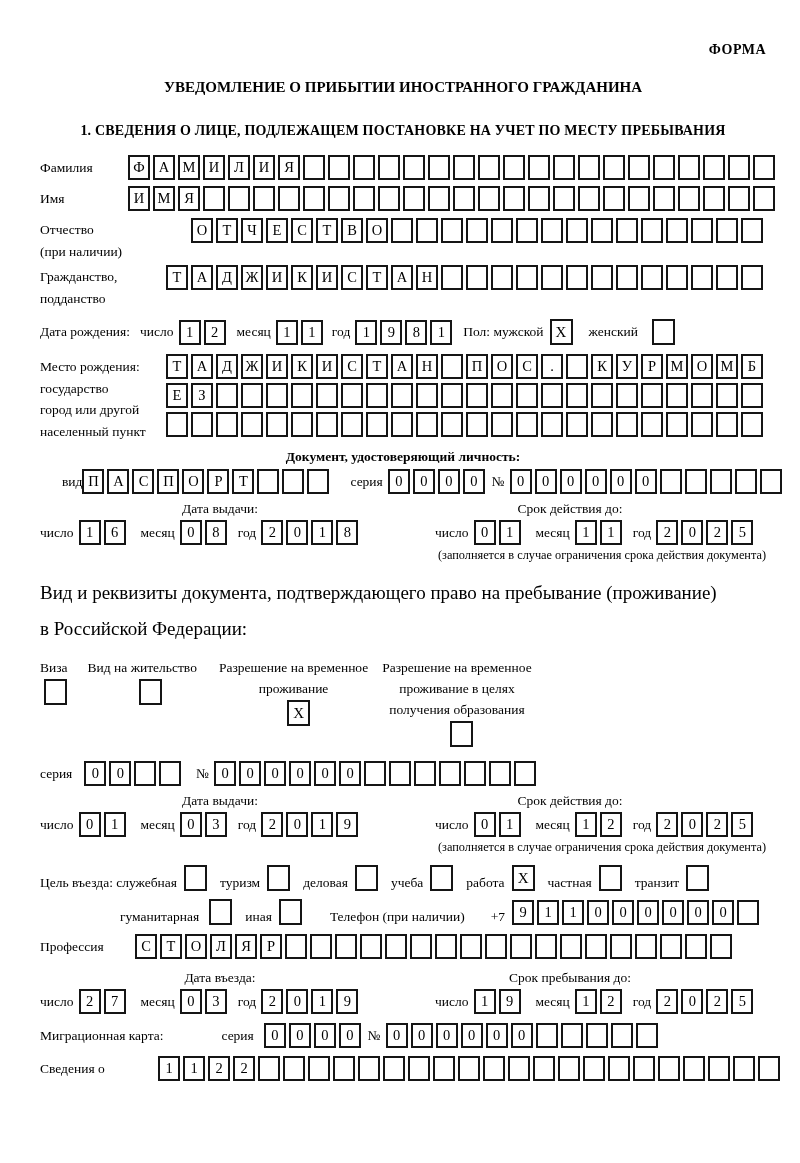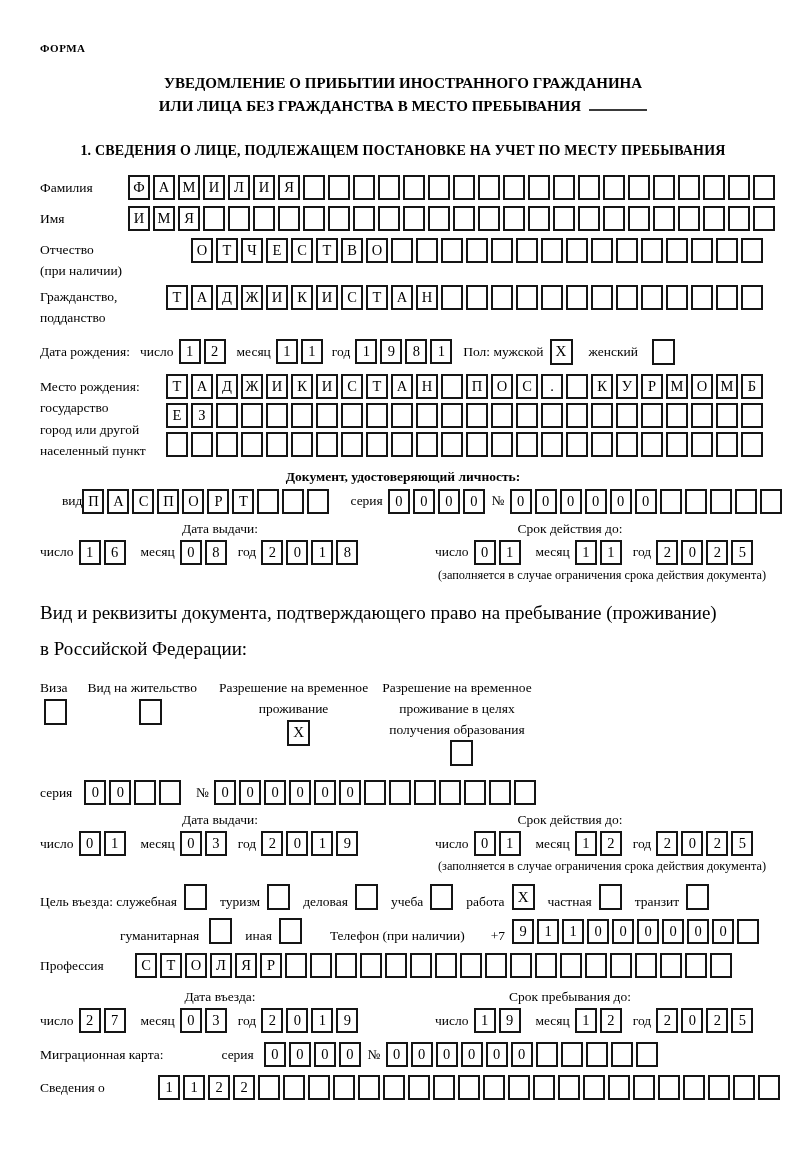--- a/index.html
+++ b/index.html
@@ -7,21 +7,21 @@
   body {
     width:800px; height:1163px; overflow:hidden;
     font-family:"Liberation Serif","DejaVu Serif",serif;
     color:#000; font-size:13.5px;
   }
   .page { padding:26px 34px 10px 40px; }
 
   
   .hdr { margin-left:577px; font-size:13px; line-height:1.42; }
   .hdr-sub { font-size:12.5px; margin-top:3px; line-height:1.42; }
-  .forma { text-align:left; font-weight:bold; font-size:11px; margin-top:16px; letter-spacing:0.5px;font-family:Liberation Serif, serif; }
+  .forma { text-align:right; font-weight:bold; font-size:14px; margin-top:16px; letter-spacing:0.5px;font-family:Liberation Serif, serif; }
 
   .title { text-align:center; font-weight:bold; font-size:15px; line-height:1.55; margin-top:18px; }
   .uline { display:inline-block; width:58px; height:13px; border-bottom:2.5px solid #3a3a3a; margin-left:8px; }
 
   .sect { font-weight:bold; font-size:14px; margin-top:24px; text-align:center; letter-spacing:0.2px; white-space:nowrap; }
 
   .row { display:flex; align-items:flex-start; margin-top:6px; }
   .lbl { padding-top:5px; flex:0 0 auto; }
   .lines { line-height:21.5px; padding-top:2px; }
 
@@ -72,23 +72,20 @@
 </head>
 <body>
 
 <div class="page">
 
 
   <div class="forma">ФОРМА</div>
 
   <div class="title">
     <div>УВЕДОМЛЕНИЕ О ПРИБЫТИИ ИНОСТРАННОГО ГРАЖДАНИНА</div>
-    <div>
-      <span>ИЛИ ЛИЦА БЕЗ ГРАЖДАНСТВА В МЕСТО ПРЕБЫВАНИЯ</span><span class="uline"></span>
-    </div>
   </div>
 
   <div class="sect">1. СВЕДЕНИЯ О ЛИЦЕ, ПОДЛЕЖАЩЕМ ПОСТАНОВКЕ НА УЧЕТ ПО МЕСТУ ПРЕБЫВАНИЯ</div>
 
   <div class="row" style="margin-top:16px;">
     <div class="lbl" style="width:88px;">Фамилия</div>
     <div class="cells">
         <span class="cell">Ф</span>
         <span class="cell">А</span>
         <span class="cell">М</span>

